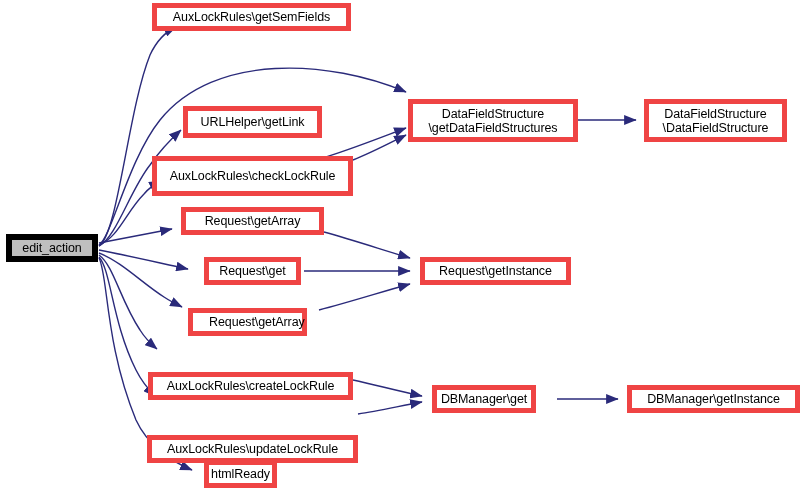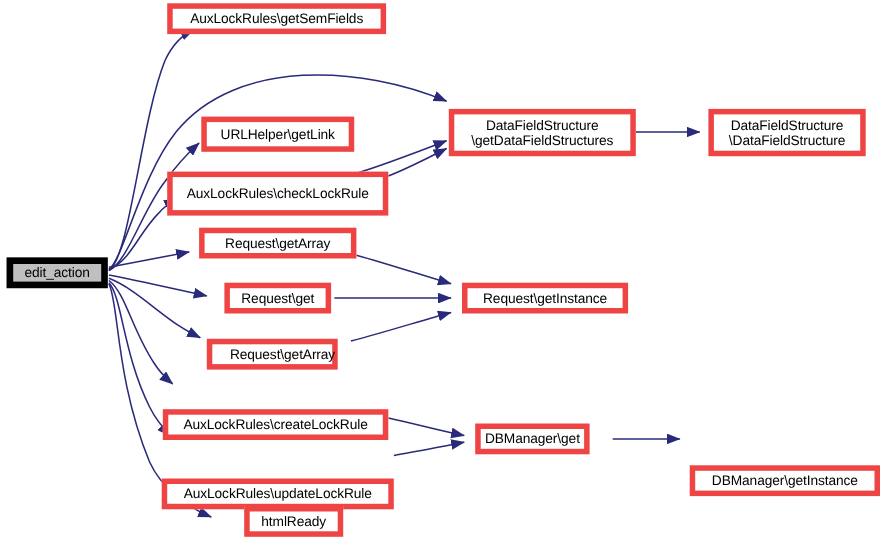--- a/index.html
+++ b/index.html
@@ -89,23 +89,23 @@
   <div id="node-layer">
       <div class="node root" style="left: 6px; top: 234px; width: 92px; height: 28px;"><span class="node-label">edit_action</span></div>
       <div class="node" style="left: 152px; top: 3px; width: 199px; height: 28px;"><span class="node-label">AuxLockRules\getSemFields</span></div>
       <div class="node" style="left: 183px; top: 106px; width: 139px; height: 32px;"><span class="node-label">URLHelper\getLink</span></div>
       <div class="node" style="left: 152px; top: 156px; width: 201px; height: 40px;"><span class="node-label">AuxLockRules\checkLockRule</span></div>
       <div class="node" style="left: 181px; top: 207px; width: 143px; height: 28px;"><span class="node-label">Request\getArray</span></div>
       <div class="node" style="left: 204px; top: 257px; width: 97px; height: 28px;"><span class="node-label">Request\get</span></div>
       <div class="node" style="left: 188px; top: 308px; width: 119px; height: 28px; padding-left: 16px;"><span class="node-label">Request\getArray</span></div>
       <div class="node" style="left: 148px; top: 372px; width: 205px; height: 28px;"><span class="node-label">AuxLockRules\createLockRule</span></div>
       <div class="node" style="left: 147px; top: 410px; width: 211px; height: 28px; margin-top: 25px;"><span class="node-label">AuxLockRules\updateLockRule</span></div>
-      <div class="node" style="left: 222px; top: 460px; width: 90px; height: 28px;"><span class="node-label">htmlReady</span></div>
+      <div class="node" style="left: 204px; top: 460px; width: 73px; height: 28px;"><span class="node-label">htmlReady</span></div>
       <div class="node" style="left: 408px; top: 99px; width: 170px; height: 43px;"><span class="node-label">DataFieldStructure
 \getDataFieldStructures</span></div>
       <div class="node" style="left: 644px; top: 99px; width: 143px; height: 43px;"><span class="node-label">DataFieldStructure
 \DataFieldStructure</span></div>
       <div class="node" style="left: 420px; top: 257px; width: 151px; height: 28px;"><span class="node-label">Request\getInstance</span></div>
       <div class="node" style="left: 432px; top: 385px; width: 104px; height: 28px;"><span class="node-label">DBManager\get</span></div>
-      <div class="node" style="left: 627px; top: 385px; width: 173px; height: 28px; margin-top: 38px;"><span class="node-label">DBManager\getInstance</span></div>
+      <div class="node" style="left: 627px; top: 385px; width: 173px; height: 28px;"><span class="node-label">DBManager\getInstance</span></div>
     </div>
 
 </div>
 
 </body></html>

